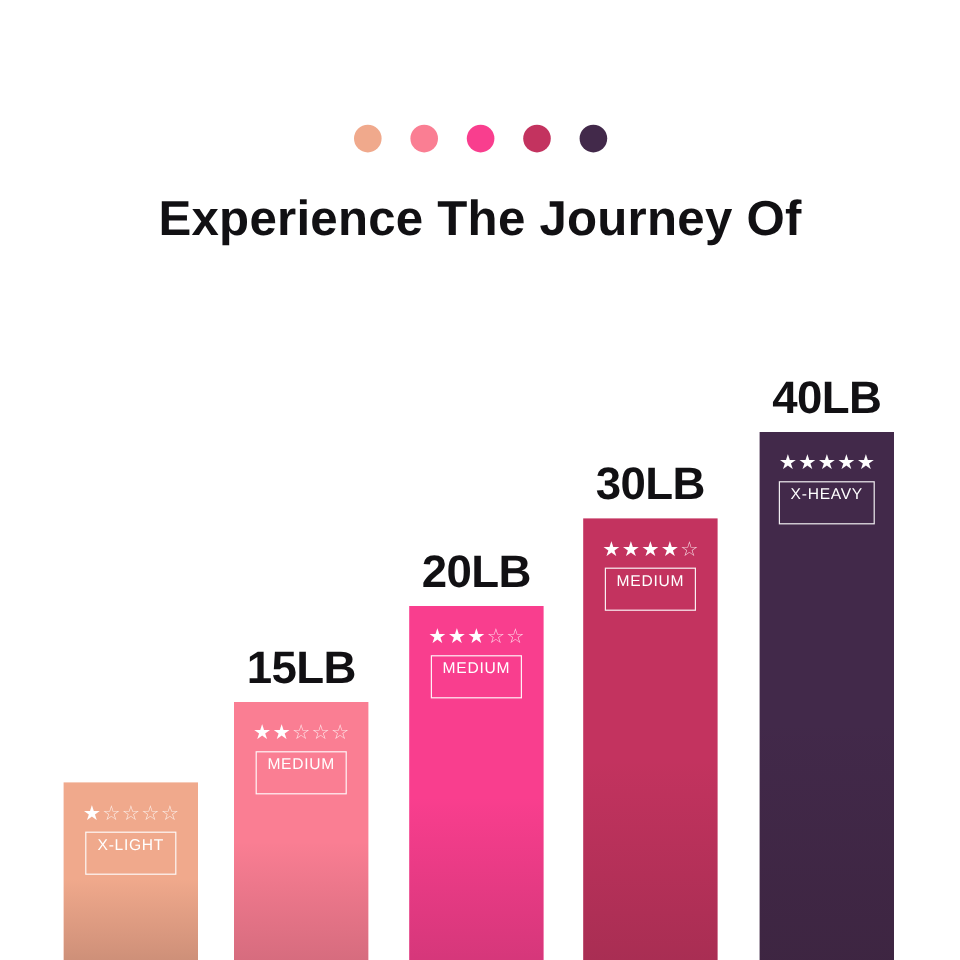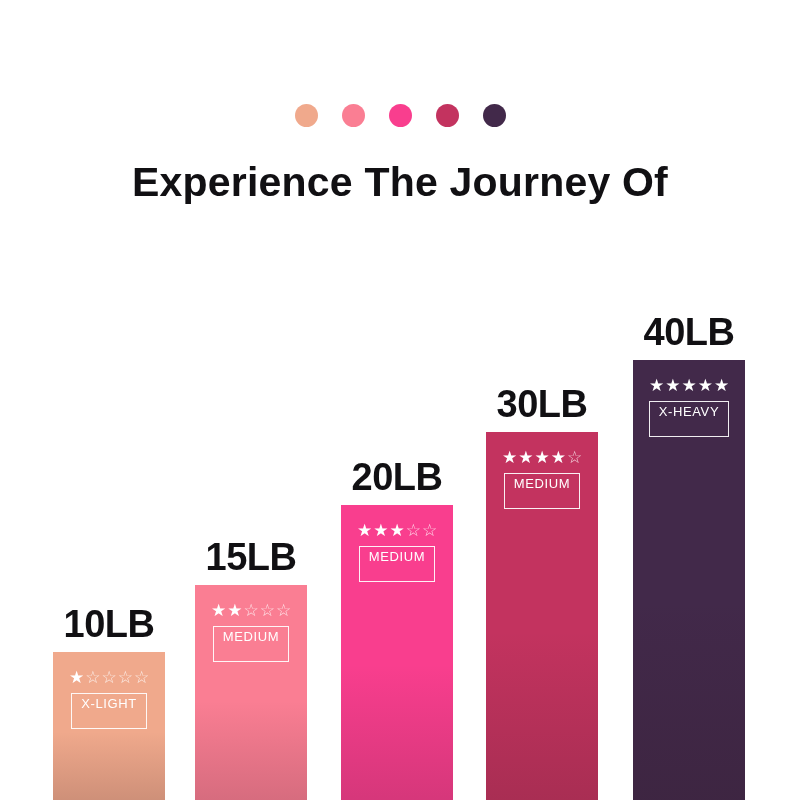--- a/index.html
+++ b/index.html
@@ -124,21 +124,20 @@
       <span class="dot" style="background: rgb(195, 51, 95);"></span>
       <span class="dot" style="background: rgb(66, 41, 74);"></span>
     </div>
 
   <div class="headline">
     <span class="ln">Experience The Journey Of</span>
   </div>
 
   <div class="chart" id="chart">
       <div class="bar-slot" style="left: 39px; width: 140px;">
-        <div class="bar-cap">10LB</div>
         <div class="bar" style="height: 148px; background: rgb(240, 169, 140);">
           <div class="bar-inner">
             <div class="stars">
               <span class="star">★</span>
               <span class="star empty">☆</span>
               <span class="star empty">☆</span>
               <span class="star empty">☆</span>
               <span class="star empty">☆</span>
             </div>
             <div class="level-box">X-LIGHT</div>

